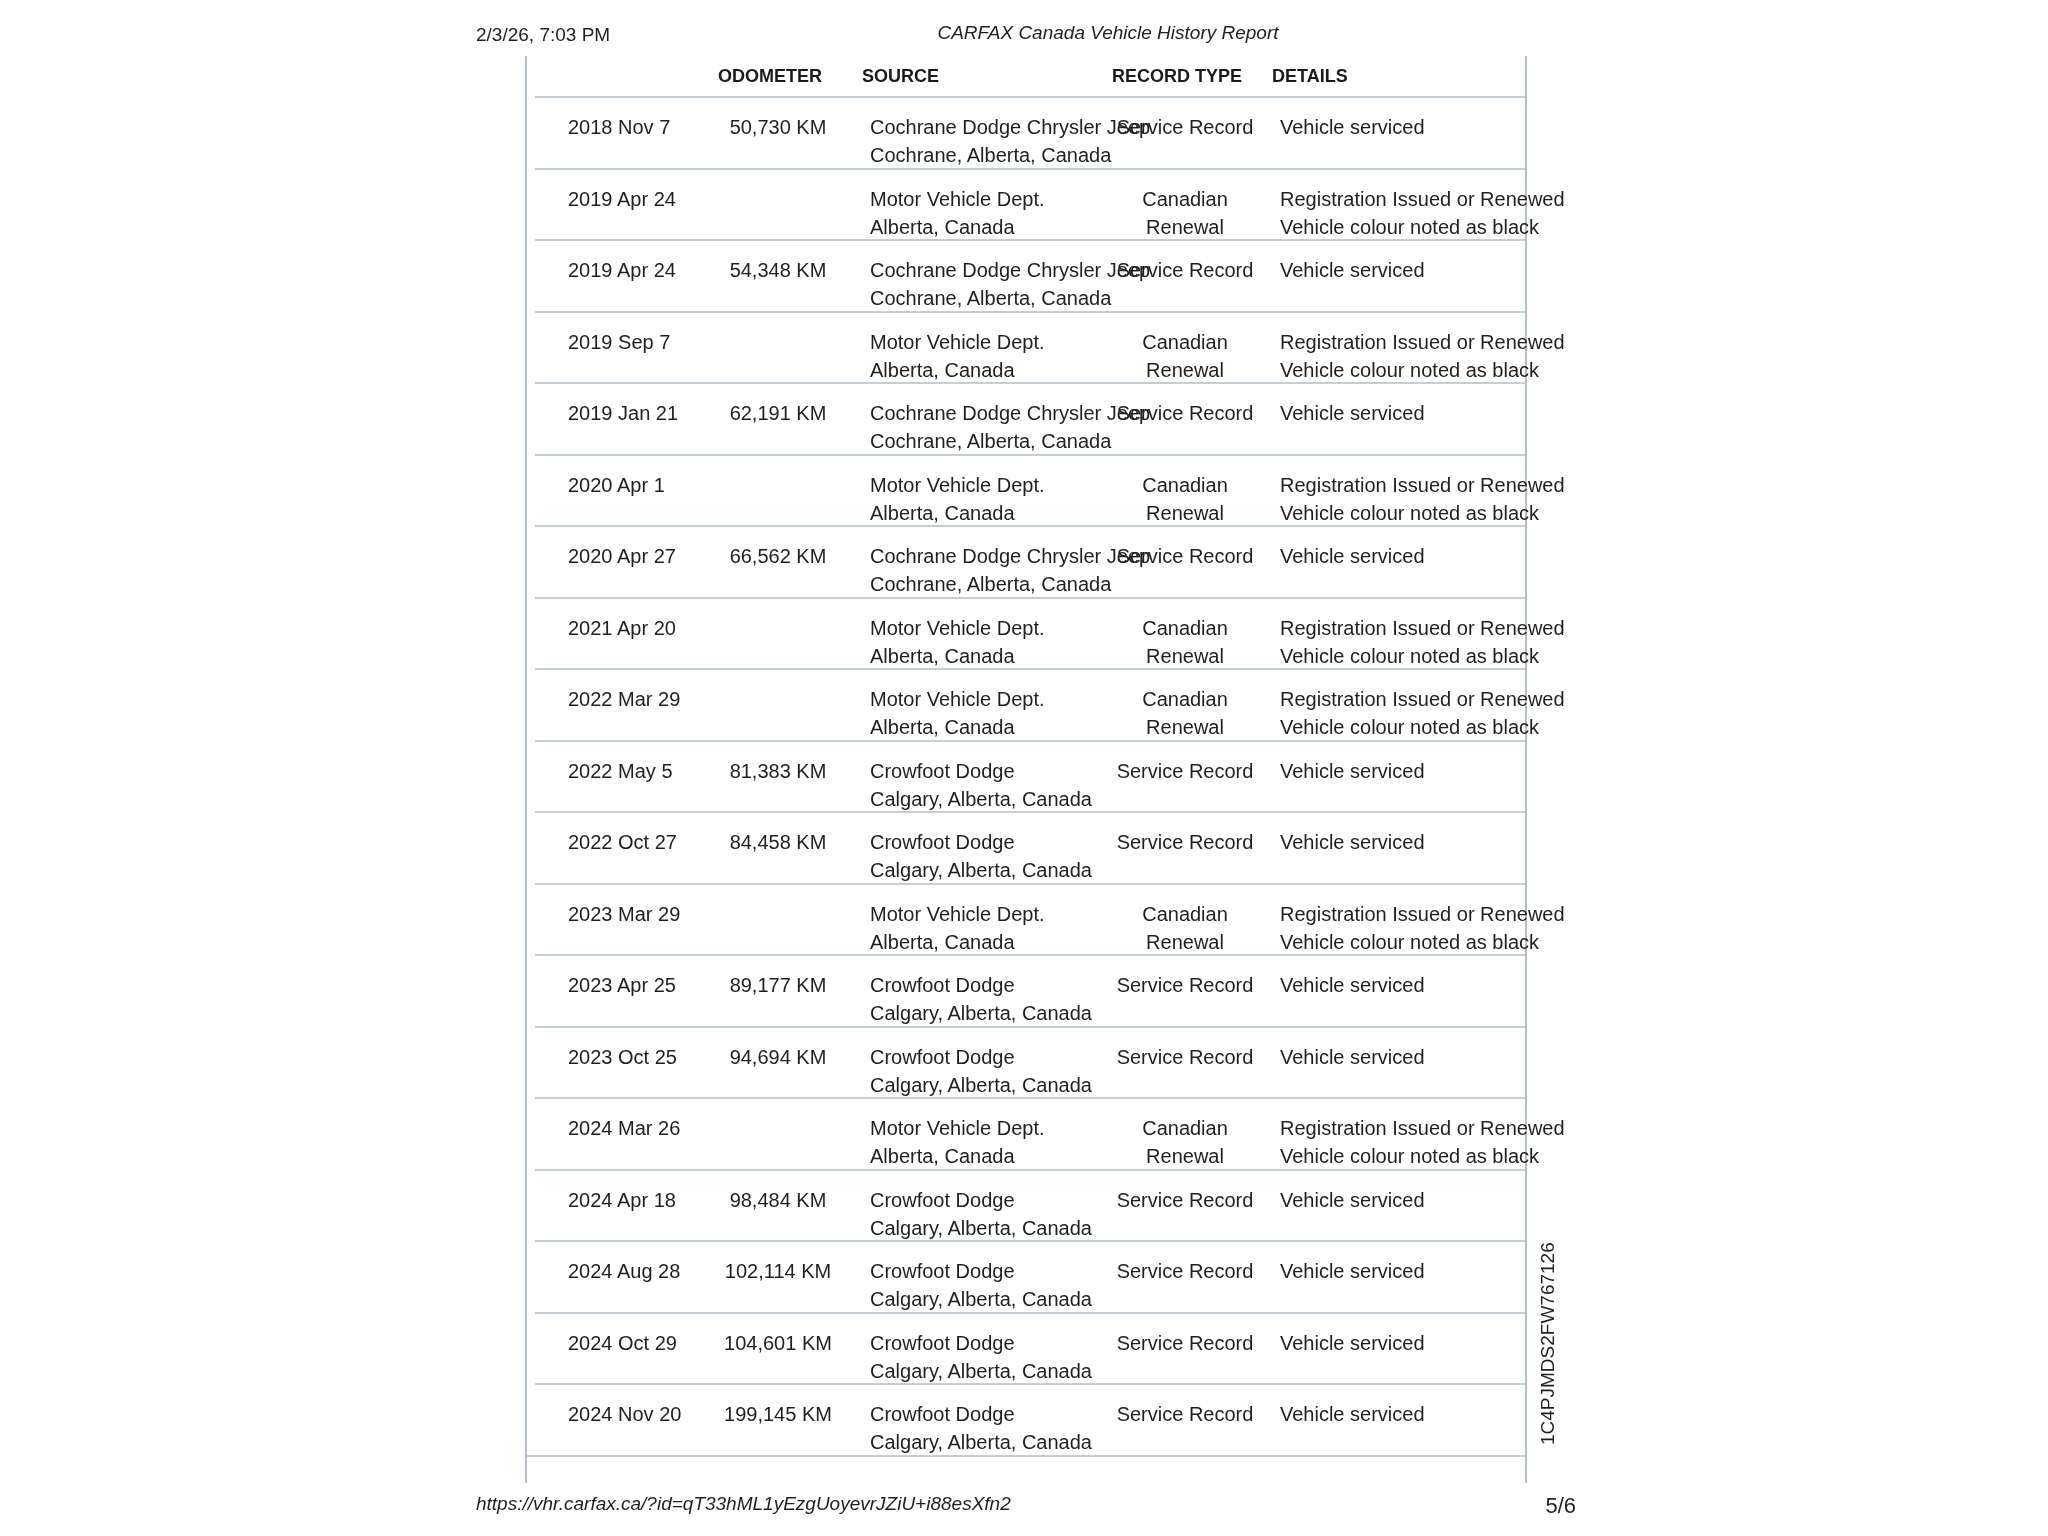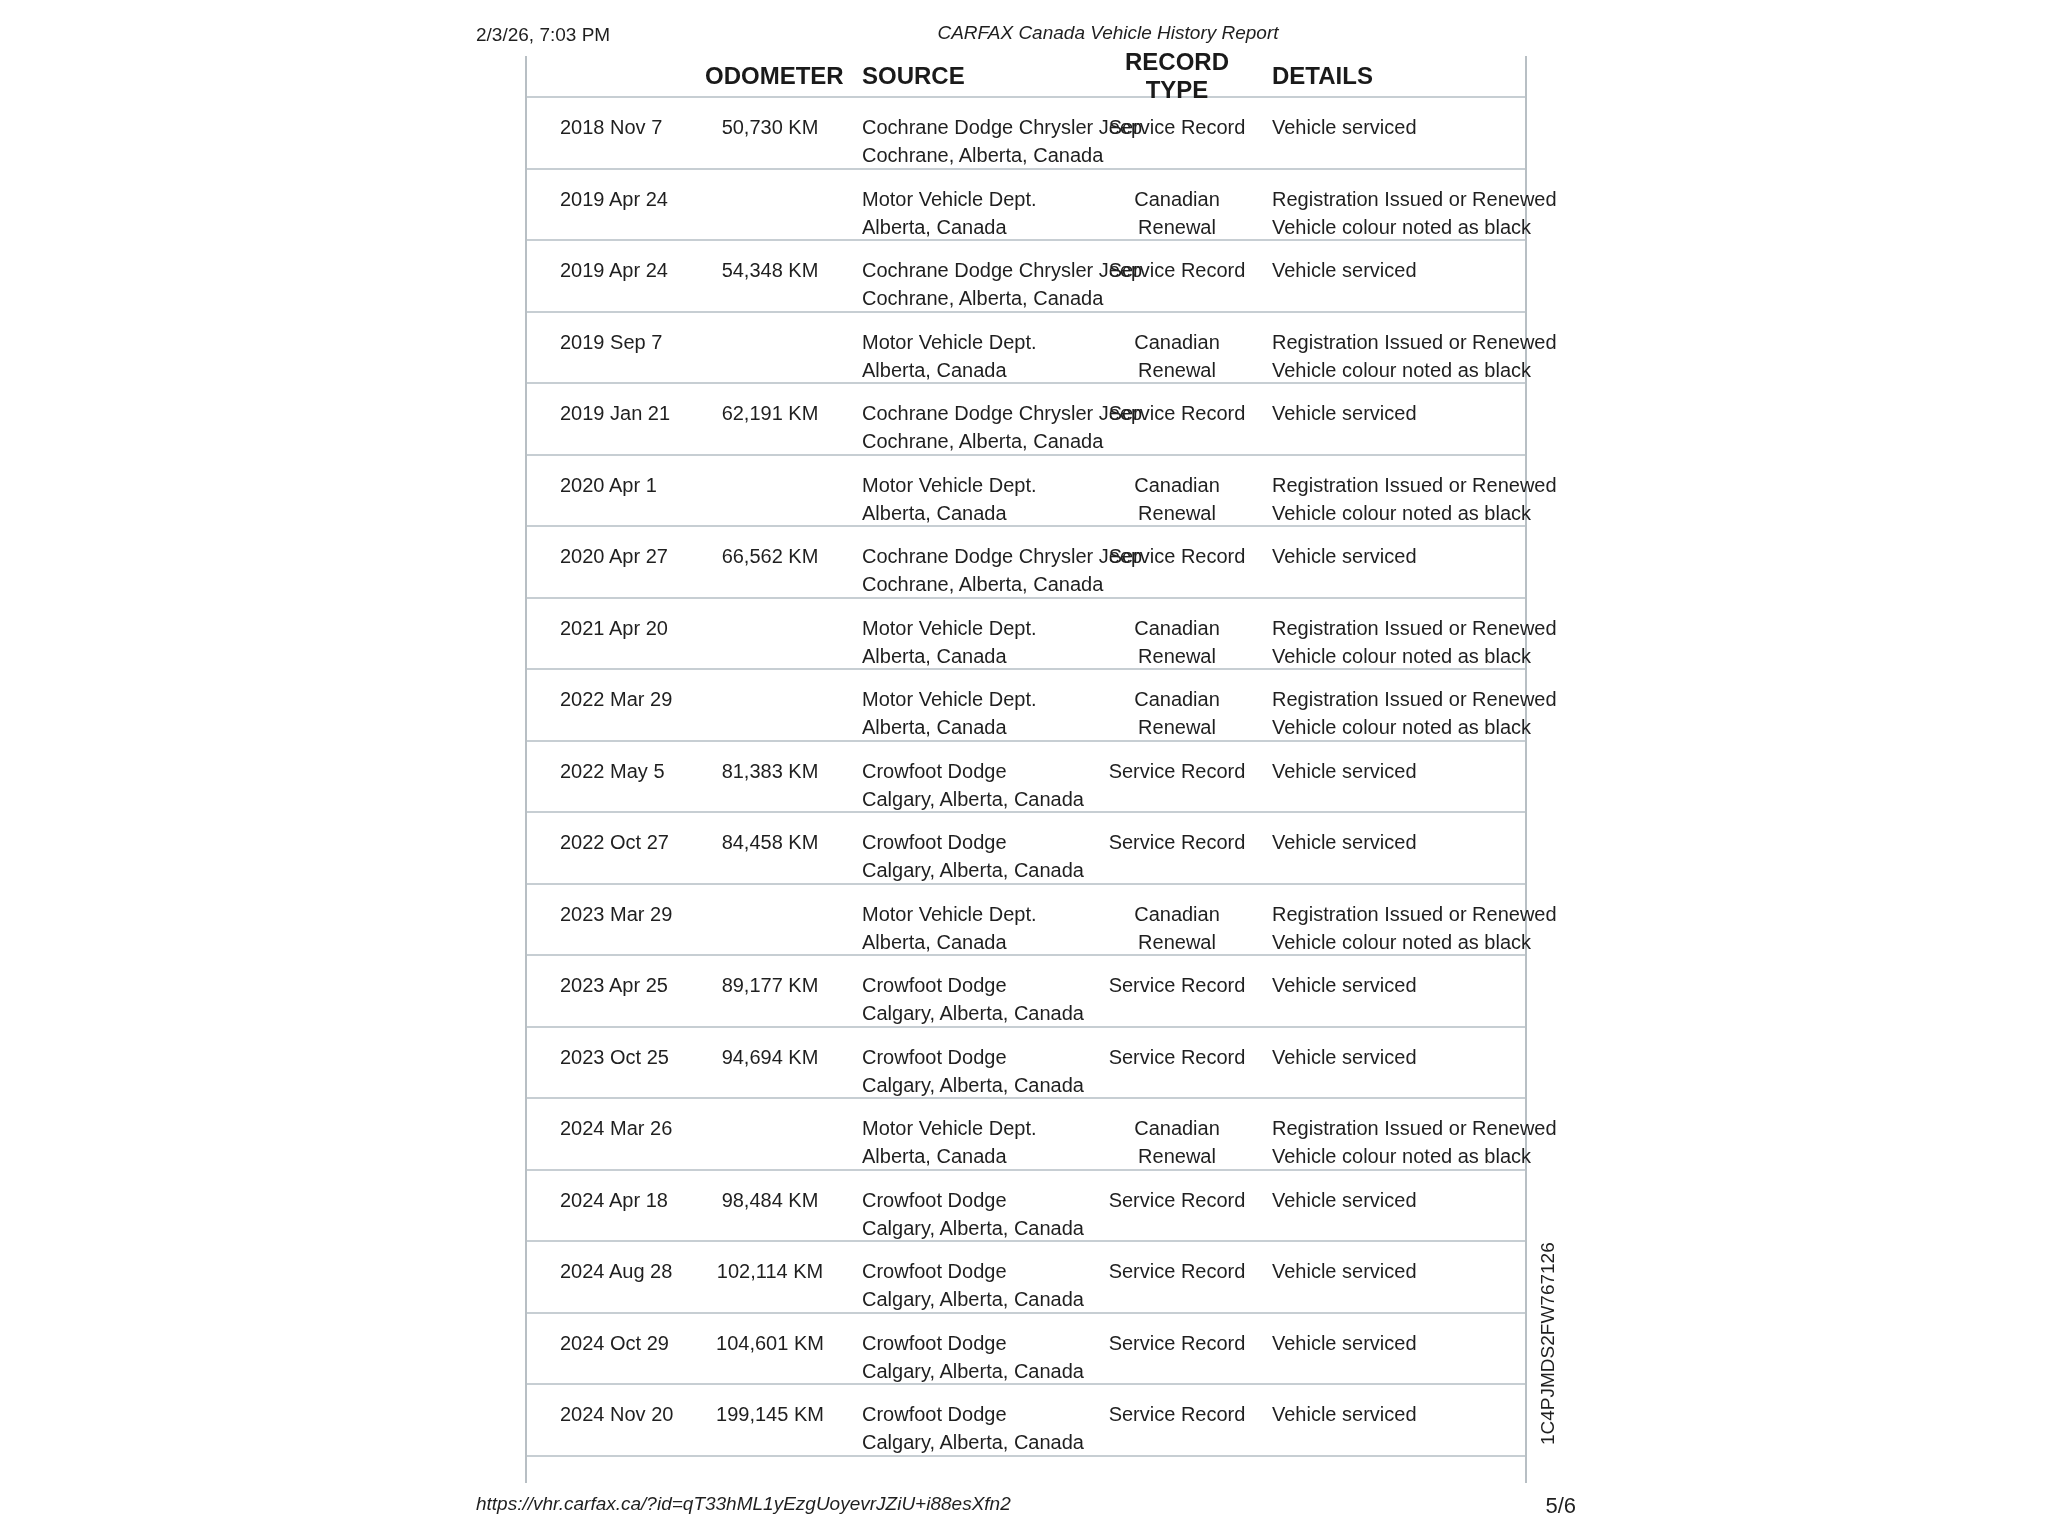--- a/index.html
+++ b/index.html
@@ -27,28 +27,28 @@
   .history-table {
     position: absolute; left: 525px; top: 56px;
     width: 1002px; height: 1427px;
     border-left: 2px solid #b8bfc4;
     border-right: 2px solid #b8bfc4;
     box-sizing: border-box;
   }
   .thead-row {
     display: flex; height: 40px;
     align-items: center;
-    font-size: 24px; font-weight: bold; color: #1a1a1a;
+    font-size: 18px; font-weight: bold; color: #1a1a1a;
   }
   .t-row {
     display: flex; height: 71.5px;
     border-top: 2px solid #c7ced3;
     box-sizing: border-box;
     padding-top: 15px;
-    font-size: 20px; line-height: 28px;
+    font-size: 20px; line-height: 28px; margin-left: 8px;
   }
   .t-row-empty {
     border-top: 2px solid #c7ced3;
     height: 26px;
   }
   .cell { box-sizing: border-box; flex: none; }
   .col-date     { width: 178px; padding-left: 33px; }
   .col-odo      { width: 130px; text-align: center; }
   .col-source   { width: 247px; padding-left: 27px; }
   .col-rectype  { width: 178px; padding-left: 12px; text-align: center; }

